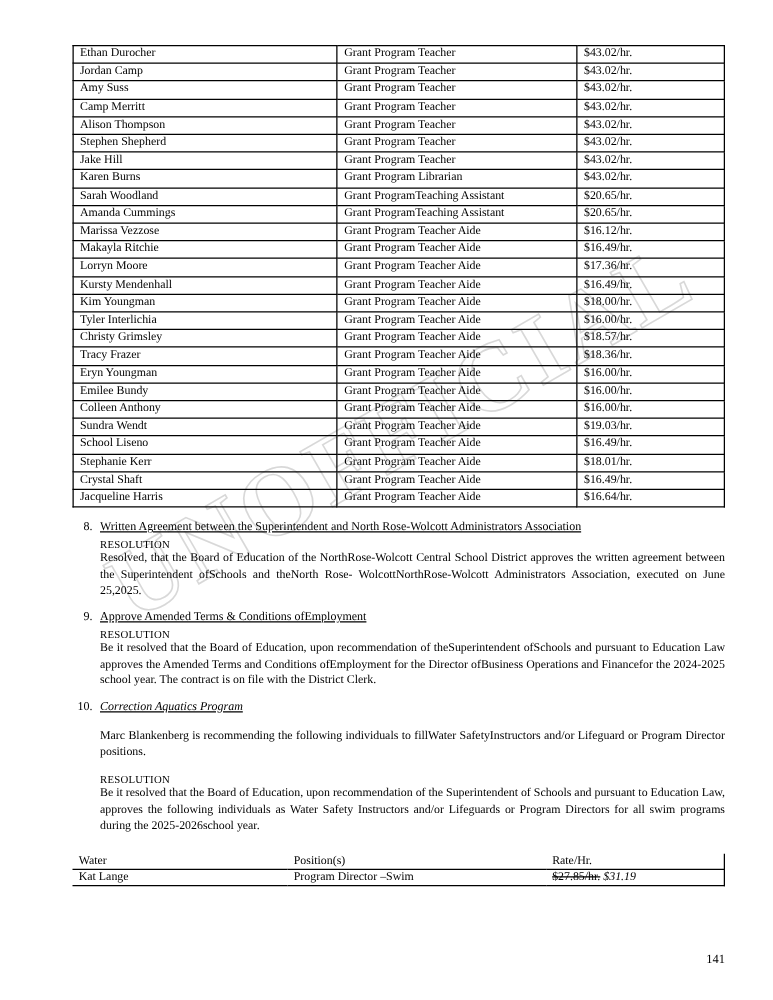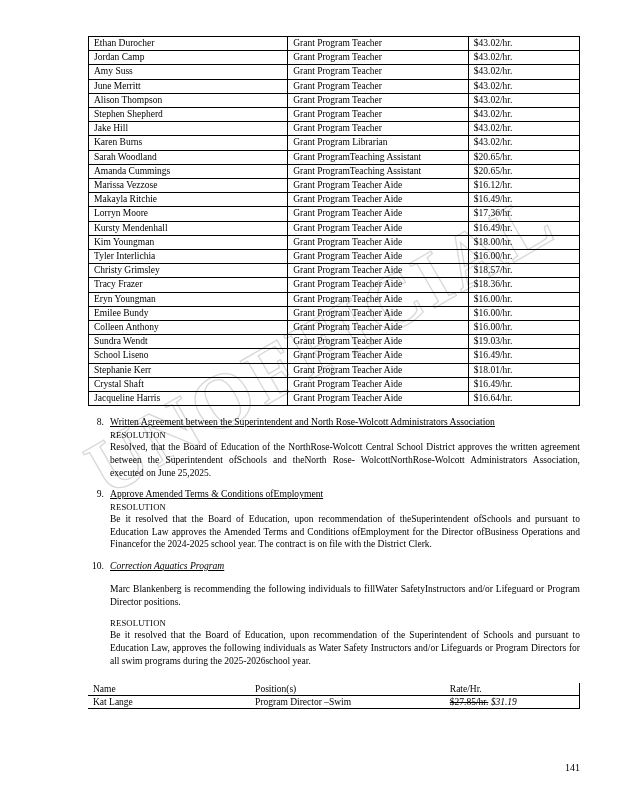--- a/index.html
+++ b/index.html
@@ -43,21 +43,21 @@
   }
   .watermark span {
     color: transparent;
     -webkit-text-stroke: 1.3px #cccccc;
     text-stroke: 1.3px #cccccc;
   }
 
   .content {
     position: relative;
     z-index: 10;
-    padding: 36px 38px 0 88px;
+    padding: 36px 38px 0 58px;
   }
 
   table.staff {
     border-collapse: collapse;
     width: 100%;
     font-size: 9.5px;
     table-layout: fixed;
   }
   table.staff td {
     border: 1px solid #000;
@@ -171,21 +171,21 @@
           <td class="col-name">Jordan Camp</td>
           <td class="col-pos">Grant Program  Teacher</td>
           <td class="col-rate">$43.02/hr.</td>
         </tr>
         <tr>
           <td class="col-name">Amy Suss</td>
           <td class="col-pos">Grant Program  Teacher</td>
           <td class="col-rate">$43.02/hr.</td>
         </tr>
         <tr>
-          <td class="col-name">June Merritt</td>
+          <td class="col-name">Camp Merritt</td>
           <td class="col-pos">Grant Program  Teacher</td>
           <td class="col-rate">$43.02/hr.</td>
         </tr>
         <tr>
           <td class="col-name">Alison Thompson</td>
           <td class="col-pos">Grant Program  Teacher</td>
           <td class="col-rate">$43.02/hr.</td>
         </tr>
         <tr>
           <td class="col-name">Stephen Shepherd</td>
@@ -324,21 +324,21 @@
           <div class="reso-label">RESOLUTION</div>
           <div class="reso-body">Be  it resolved  that the Board  of Education,  upon recommendation  of the Superintendent   of Schools  and pursuant  to Education  Law,  approves  the following  individuals  as  Water Safety  Instructors  and/or Lifeguards  or Program  Directors  for all swim  programs  during  the 2025-2026school  year.</div>
         </div>
       </div>
 
     </div>
 
     <table class="swim">
       <tbody>
         <tr class="head">
-          <td class="c1">Name</td>
+          <td class="c1">Water</td>
           <td class="c2">Position(s)</td>
           <td class="c3">Rate/Hr.</td>
         </tr>
         <tr class="row">
           <td class="c1">Kat Lange</td>
           <td class="c2">Program  Director  –Swim</td>
           <td class="c3">
             <span class="strike">$27.85/hr.</span>
             <span class="handwritten">$31.19</span>
           </td>

